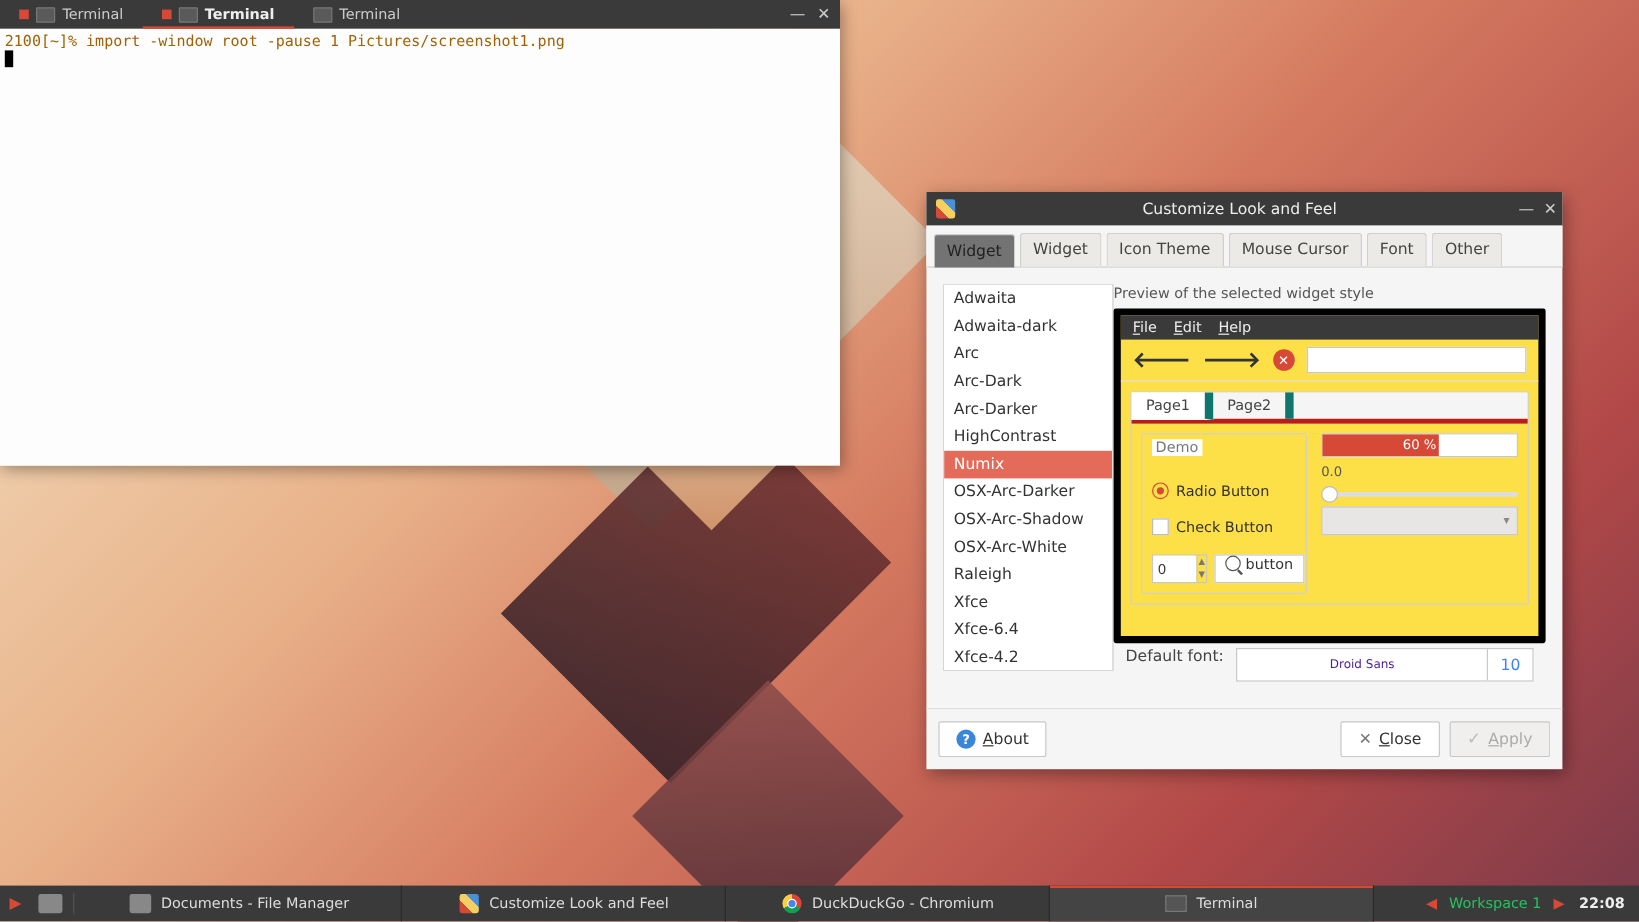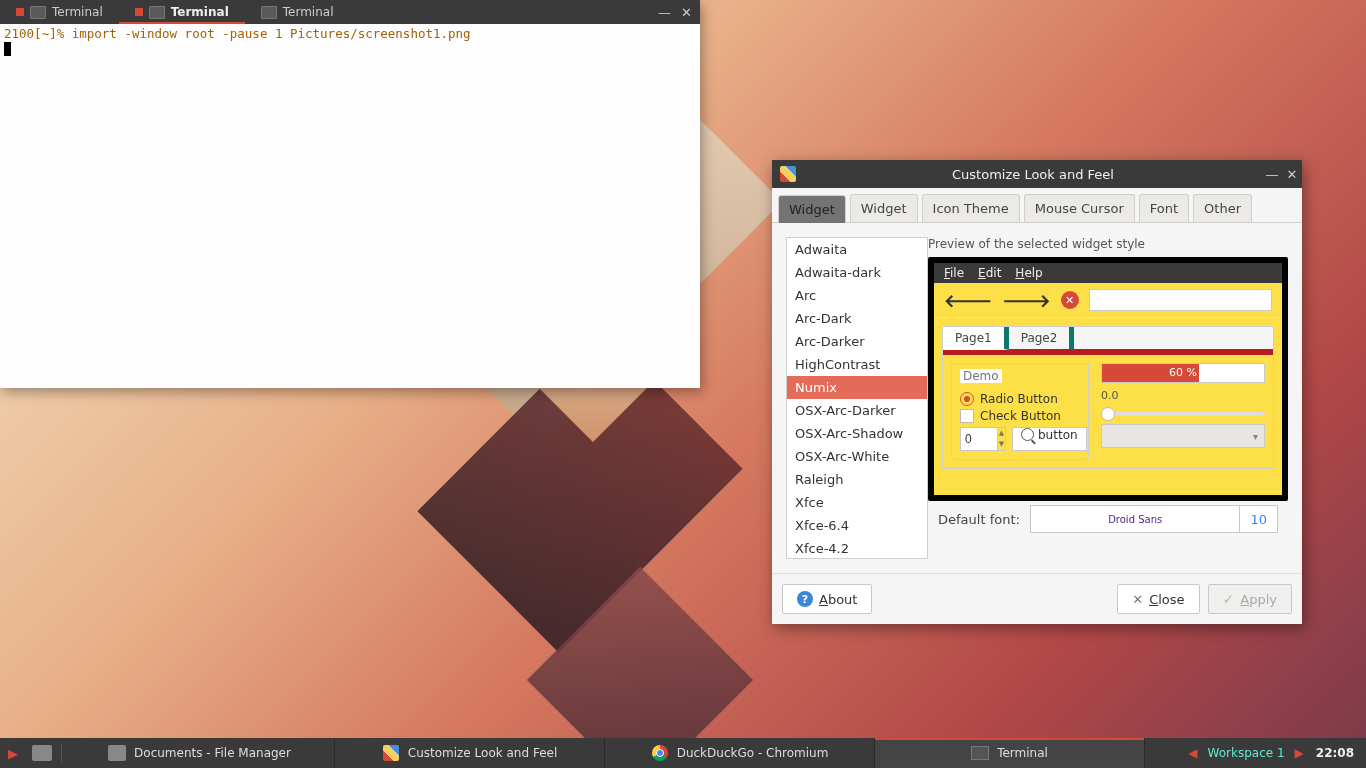--- a/index.html
+++ b/index.html
@@ -47,47 +47,47 @@
   .preview-label{color:#555;font-size:12px;margin-bottom:6px}
   .preview-box{border:6px solid #000;background:#fde047;padding:0 0 18px 0;border-radius:2px}
   .pv-menubar{background:#3a3a3a;color:#eee;display:flex;gap:14px;padding:3px 10px;font-size:12px}
   .pv-menubar span u{text-decoration:underline}
   .pv-toolbar{display:flex;align-items:center;gap:10px;padding:6px 10px;border-bottom:1px solid #e0dfde}
   .arrow{font-size:18px;color:#333;cursor:pointer;font-weight:bold}
   .stop-ico{width:18px;height:18px;border-radius:50%;background:#d64937;color:#fff;display:flex;align-items:center;justify-content:center;font-size:11px;font-weight:bold}
   .pv-entry{flex:1;height:20px;border:1px solid #c8c8c8;background:#fff}
   .pv-notebook{margin:8px;border:1px solid #d0cfce;border-radius:2px}
   .pv-nbtabs{display:flex;background:#f5f5f5}
-  .pv-nbtab{padding:4px 12px;border-right:5px solid #0f766e;font-size:12px;color:#444;cursor:pointer}
+  .pv-nbtab{padding:4px 12px;border-right:7px solid #0f766e;font-size:12px;color:#444;cursor:pointer}
   .pv-nbtab.active{background:#fff;border-bottom:1px solid #fff;margin-bottom:-1px}
-  .pv-nbbody{display:flex;gap:12px;padding:8px;border-top:6px solid #b91c1c}
+  .pv-nbbody{display:flex;gap:12px;padding:8px;border-top:4px solid #b91c1c}
   .demo-frame{border:1px solid #d0cfce;padding:6px 8px 8px;border-radius:2px;width:120px}
   .demo-title{font-size:12px;color:#777;margin:-12px 0 4px 0;background:#fff;display:inline-block;padding:0 3px;position:relative;top:-2px}
-  .radio-row,.check-row{display:flex;align-items:center;gap:6px;font-size:12px;color:#333;margin:3px 0}
+  .radio-row,.check-row{display:flex;align-items:center;gap:6px;font-size:12px;color:#333;margin:16px 0}
   .radio-dot{width:12px;height:12px;border:1px solid #d64937;border-radius:50%;display:flex;align-items:center;justify-content:center}
   .radio-dot .inner{width:6px;height:6px;background:#d64937;border-radius:50%}
   .check-box{width:12px;height:12px;border:1px solid #bbb;background:#fff}
   .spin-row{display:flex;gap:6px;margin-top:4px}
   .spin{display:flex;border:1px solid #c8c8c8;width:44px;height:22px}
   .spin input{border:none;width:28px;font-size:12px;padding:0 4px;outline:none;color:#333}
   .spin-btns{display:flex;flex-direction:column;border-left:1px solid #c8c8c8;width:14px}
   .spin-btns div{flex:1;font-size:7px;text-align:center;color:#777;line-height:10px;cursor:pointer}
   .btn-demo{height:22px;border:1px solid #c8c8c8;background:#fff;padding:0 8px;display:flex;gap:4px;font-size:12px;color:#333;cursor:pointer}
   .mag{width:11px;height:11px;border:1.5px solid #555;border-radius:50%;position:relative}
   .mag::after{content:"";position:absolute;width:5px;height:1.5px;background:#555;transform:rotate(45deg);bottom:-2px;right:-3px}
   .right-col{flex:1;display:flex;flex-direction:column;gap:6px}
   .progress{height:18px;border:1px solid #c8c8c8;background:#fff;position:relative;color:#fff;font-size:11px;text-align:center;line-height:18px}
   .progress .fill{position:absolute;left:0;top:0;bottom:0;width:60%;background:#d64937}
   .progress .txt{position:relative}
   .scale-label{font-size:11px;color:#555}
   .scale{height:4px;background:#ddd;border-radius:2px;position:relative;margin:4px 0 2px}
   .scale .thumb{width:12px;height:12px;background:#fff;border:1px solid #bbb;border-radius:50%;position:absolute;left:0;top:-5px}
   .combo{height:22px;border:1px solid #c8c8c8;background:#e8e6e4;display:flex;align-items:center;justify-content:flex-end;padding:0 6px;color:#888;font-size:10px}
 
-  .font-row{display:flex;align-items:center;gap:10px;padding:4px 10px 8px}
+  .font-row{display:flex;align-items:flex-start;gap:10px;padding:4px 10px 8px}
   .font-label{color:#444;font-size:13px}
   .font-btn{flex:1;height:26px;border:1px solid #c8c8c8;background:#fff;display:flex;align-items:center;cursor:pointer}
   .font-name{flex:1;text-align:center;color:#4c1d95;font-size:10px}
   .font-size{border-left:1px solid #c8c8c8;padding:0 10px;color:#3b82f6;font-size:13px;height:100%;display:flex;align-items:center}
 
   .lx-footer{display:flex;padding:10px;gap:8px;border-top:1px solid #e0dfde}
   .footer-btn{height:28px;border:1px solid #c8c8c8;background:#fff;padding:0 14px;display:flex;align-items:center;gap:6px;font-size:13px;color:#333;cursor:pointer;border-radius:2px}
   .footer-btn.disabled{color:#aaa;background:#f0efee;cursor:default}
   .help-ico{width:16px;height:16px;border-radius:50%;background:#3a87d9;color:#fff;font-size:11px;font-weight:bold;display:flex;align-items:center;justify-content:center}
   .x-ico{color:#777;font-weight:bold}
@@ -98,21 +98,21 @@
   .tb-launch{width:26px;height:100%;display:flex;align-items:center;justify-content:center;color:#d64937;font-size:13px}
   .tb-fileico{width:20px;height:16px;background:#888;border-radius:2px;margin:0 6px}
   .tb-task{height:100%;display:flex;align-items:center;justify-content:center;gap:8px;padding:0 14px;border-right:1px solid #2a2a2a;min-width:270px;box-sizing:border-box;cursor:pointer;position:relative}
   .tb-task.active{background:#444}
   .tb-task.active::before{content:"";position:absolute;top:0;left:0;right:0;height:2px;background:#d64937}
   .tb-ico{width:18px;height:18px;display:flex;align-items:center;justify-content:center}
   .tb-chrome{width:16px;height:16px;border-radius:50%;background:conic-gradient(#db4437 0 120deg,#0f9d58 120deg 240deg,#ffcd40 240deg 360deg);position:relative}
   .tb-chrome::after{content:"";position:absolute;inset:4px;background:#4285f4;border-radius:50%;border:1px solid #fff}
   .tb-termico{width:16px;height:12px;background:#555;border:1px solid #777}
   .tb-right{margin-left:auto;display:flex;align-items:center;height:100%}
-  .ws{display:flex;align-items:flex-start;gap:6px;padding:0 10px;color:#5eead4}
+  .ws{display:flex;align-items:flex-start;gap:6px;padding:0 10px;color:#22c55e}
   .ws-arrow{color:#d64937;font-size:12px}
   .clock{padding:0 12px;color:#eee;font-weight:bold}
   .tb-sep{width:1px;height:18px;background:#555;margin:0 3px}
   .lx-small-icon{width:16px;height:16px;background:linear-gradient(45deg,#d64937 33%,#f5d060 33% 66%,#4a90d9 66%);border-radius:2px}
 </style>
 </head>
 <body>
 
 <div class="wp-shape wp1"></div>
 <div class="wp-shape wp2"></div>

